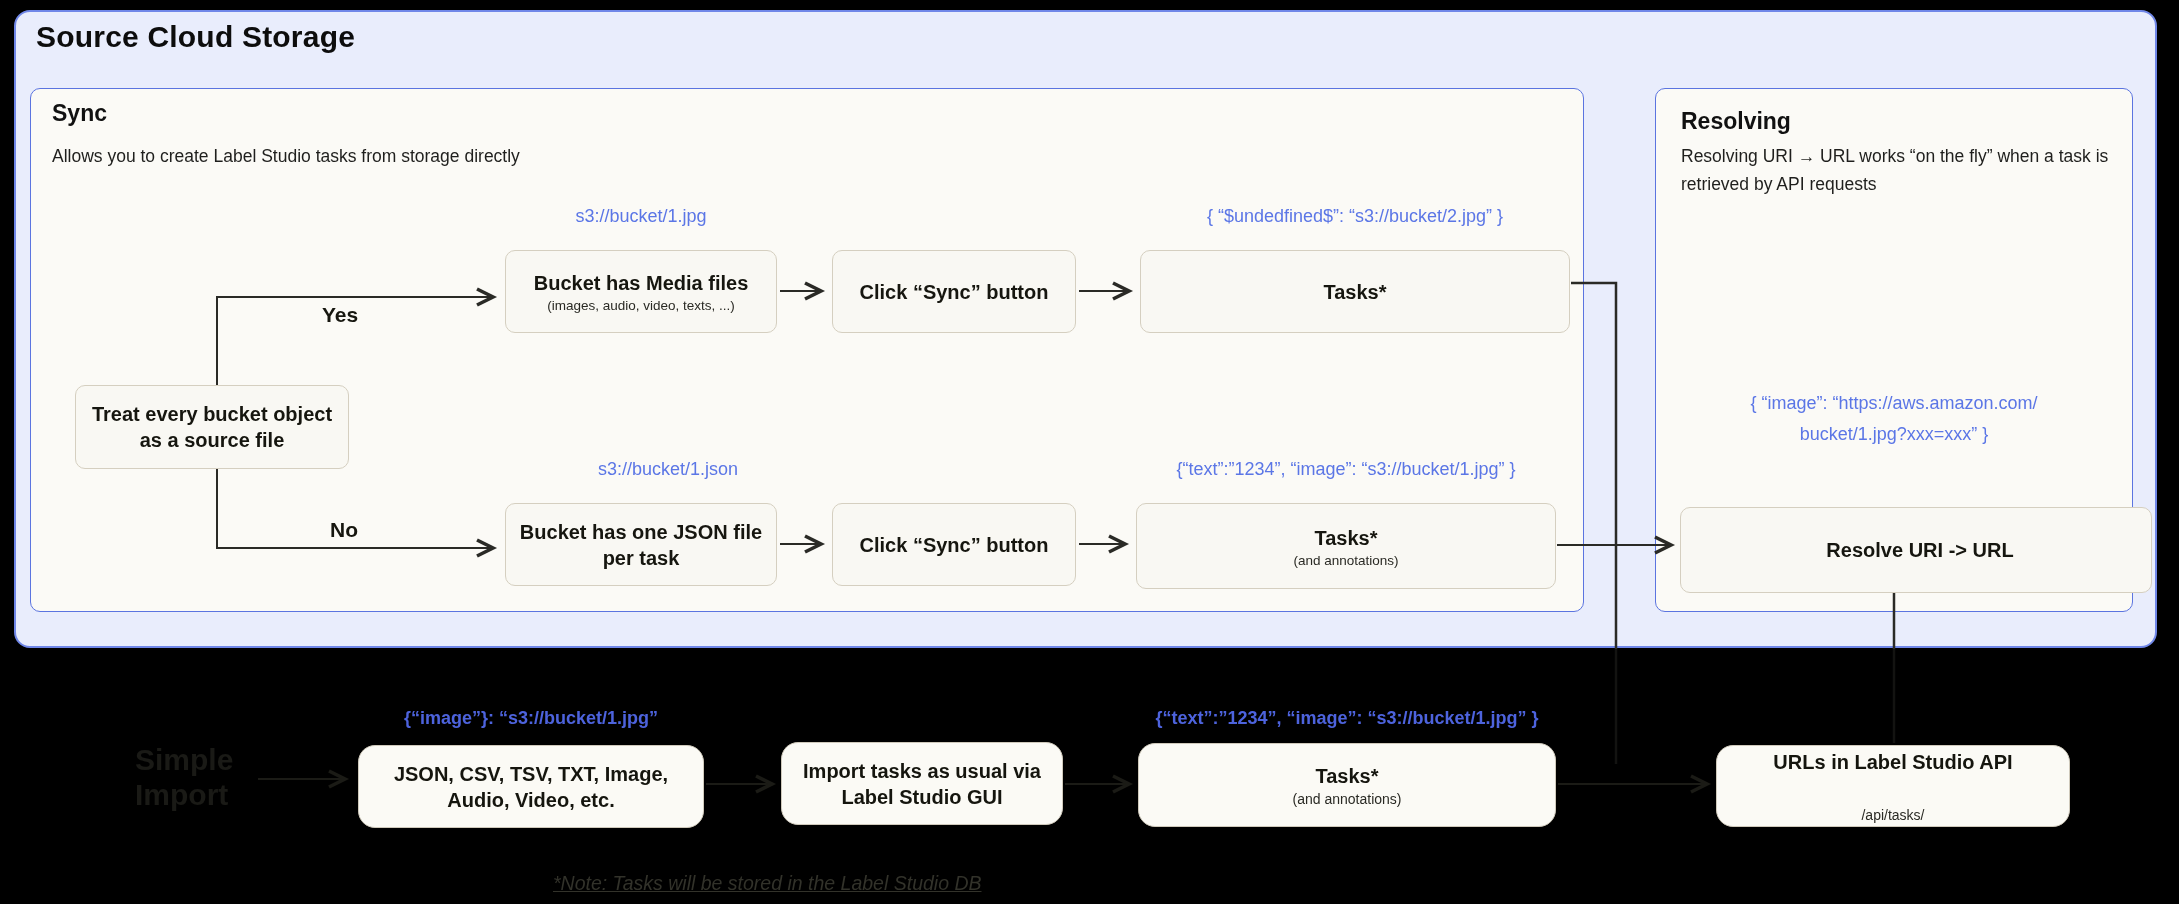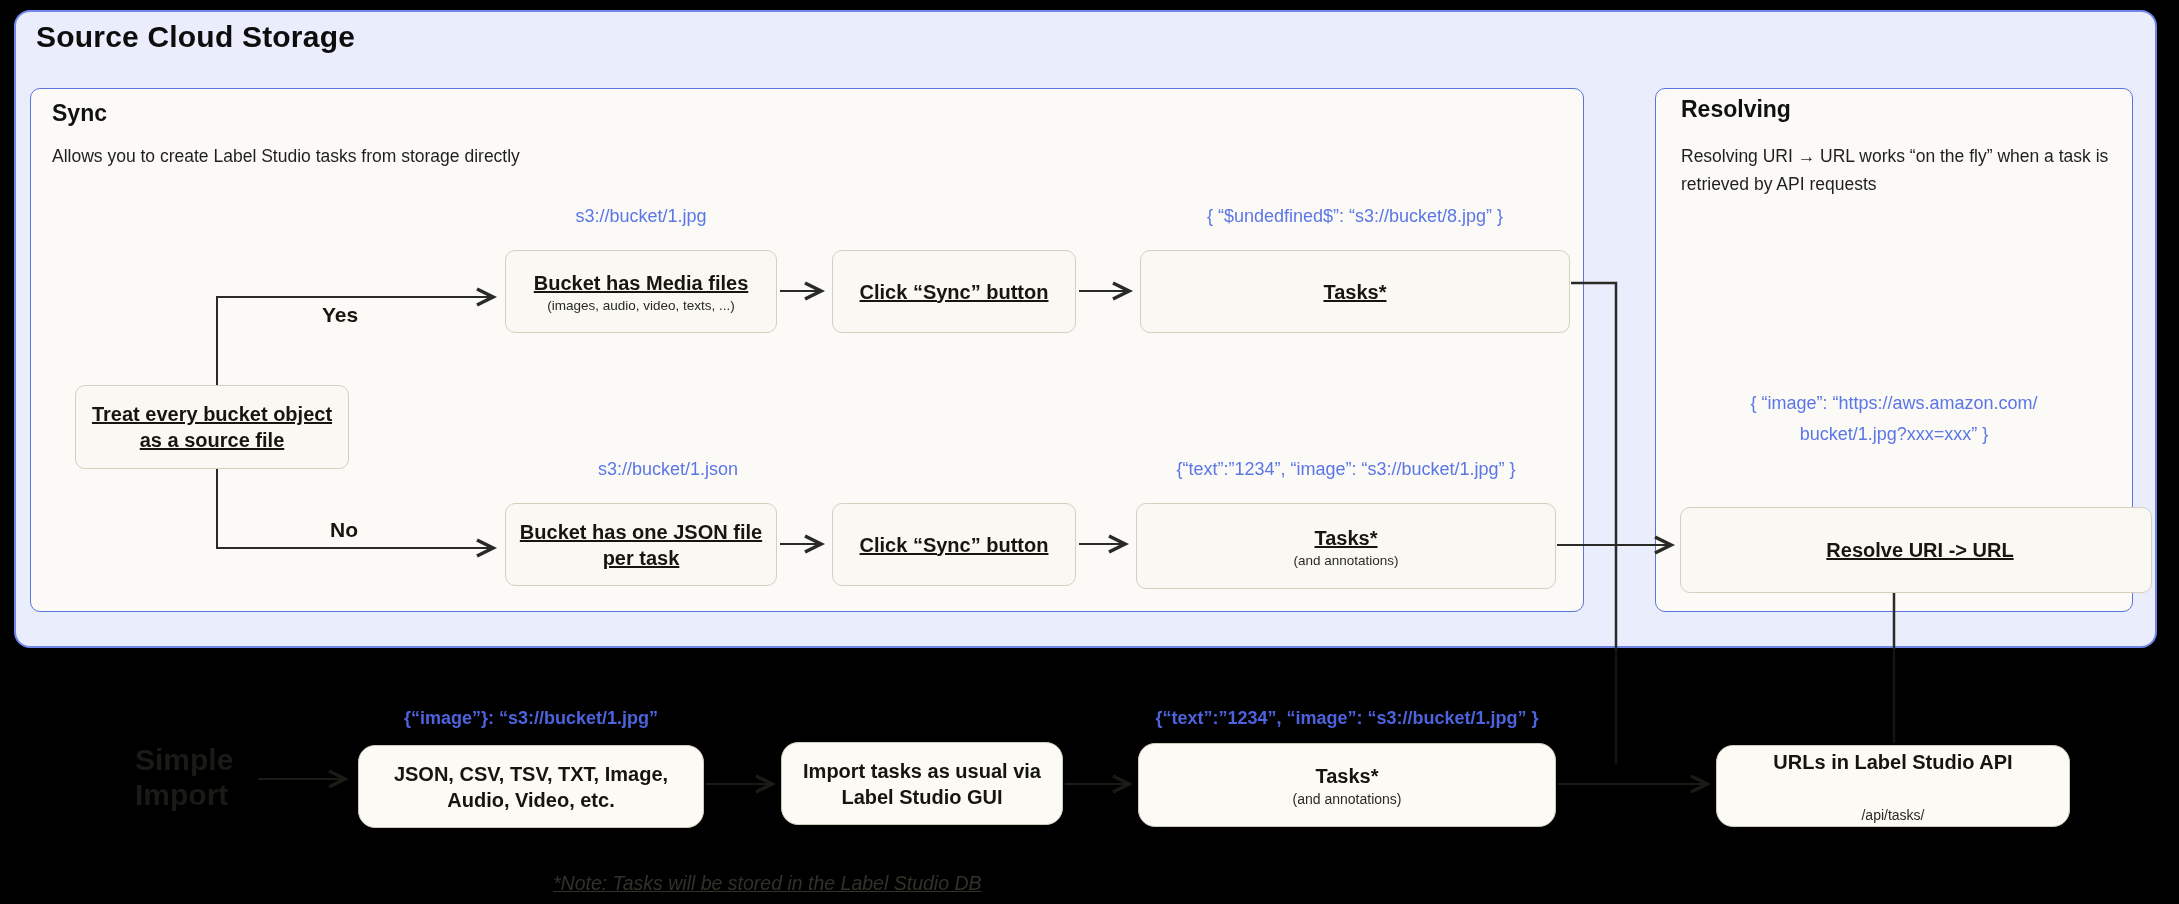--- a/index.html
+++ b/index.html
@@ -16,21 +16,21 @@
   .panel{background:#fbfaf6;border:1.5px solid #5b74e0;border-radius:10px;box-sizing:border-box;}
   .panel-sync{left:30px;top:88px;width:1554px;height:524px;}
   .panel-resolving{left:1655px;top:88px;width:478px;height:524px;}
   .panel-title{font-size:23px;font-weight:700;color:#111;}
   .panel-desc{font-size:17.5px;color:#1f1f1d;line-height:28px;}
 
   
   .fbox{background:#f9f8f3;border:1px solid #d5cfc0;border-radius:10px;box-sizing:border-box;
         display:flex;flex-direction:column;align-items:center;justify-content:center;
         text-align:center;color:#16160f;}
-  .fbox .t{font-size:20px;font-weight:700;line-height:26px;text-decoration:underline;}
+  .fbox .t{font-size:20px;font-weight:700;line-height:26px;}
   .fbox .s{font-size:13.5px;font-weight:400;color:#2a2a24;margin-top:2px;}
 
   .blue-label{font-size:18px;color:#5b76e6;text-align:center;font-weight:500;}
   .branch-label{font-size:21px;font-weight:700;color:#16160f;}
 
   
   .dbox{background:#fbfaf5;border:1px solid #cfc9bb;border-radius:17px;box-sizing:border-box;
         display:flex;flex-direction:column;align-items:center;justify-content:center;
         text-align:center;color:#15150e;}
   .dbox .t{font-size:20px;font-weight:700;line-height:26px;}
@@ -60,40 +60,40 @@
   <div class="abs branch-label" style="left:330px;top:518px;">No</div>
 
   <div class="abs blue-label" style="left:505px;top:206px;width:272px;">s3://bucket/1.jpg</div>
   <div class="abs fbox" style="left:505px;top:250px;width:272px;height:83px;">
     <div class="t">Bucket has Media files</div>
     <div class="s">(images, audio, video, texts, ...)</div>
   </div>
   <div class="abs fbox" style="left:832px;top:250px;width:244px;height:83px;">
     <div class="t">Click “Sync” button</div>
   </div>
-  <div class="abs blue-label" style="left:1110px;top:206px;width:490px;">{ “$undedfined$”: “s3://bucket/8.jpg” }</div>
+  <div class="abs blue-label" style="left:1110px;top:206px;width:490px;">{ “$undedfined$”: “s3://bucket/2.jpg” }</div>
   <div class="abs fbox" style="left:1140px;top:250px;width:430px;height:83px;">
     <div class="t">Tasks*</div>
   </div>
 
   <div class="abs blue-label" style="left:532px;top:459px;width:272px;">s3://bucket/1.json</div>
   <div class="abs fbox" style="left:505px;top:503px;width:272px;height:83px;padding:4px 8px;">
     <div class="t">Bucket has one JSON file per task</div>
   </div>
   <div class="abs fbox" style="left:832px;top:503px;width:244px;height:83px;">
     <div class="t">Click “Sync” button</div>
   </div>
   <div class="abs blue-label" style="left:1106px;top:459px;width:480px;">{“text”:”1234”,  “image”: “s3://bucket/1.jpg” }</div>
   <div class="abs fbox" style="left:1136px;top:503px;width:420px;height:86px;">
     <div class="t">Tasks*</div>
     <div class="s">(and annotations)</div>
   </div>
 
   <div class="abs panel panel-resolving"></div>
-  <div class="abs panel-title" style="left:1681px;top:96px;">Resolving</div>
+  <div class="abs panel-title" style="left:1681px;top:108px;">Resolving</div>
   <div class="abs panel-desc" style="left:1681px;top:142px;width:448px;">Resolving URI → URL works “on the fly” when a task is retrieved by API requests</div>
   <div class="abs blue-label" style="left:1680px;top:388px;width:428px;line-height:31px;">
     <div>{ “image”: “https://aws.amazon.com/</div>
     <div>bucket/1.jpg?xxx=xxx” }</div>
   </div>
   <div class="abs fbox" style="left:1680px;top:507px;width:472px;height:86px;padding-left:8px;">
     <div class="t">Resolve URI -&gt; URL</div>
   </div>
 
   <div class="abs ghost-title" style="left:135px;top:742px;width:170px;">Simple Import</div>

